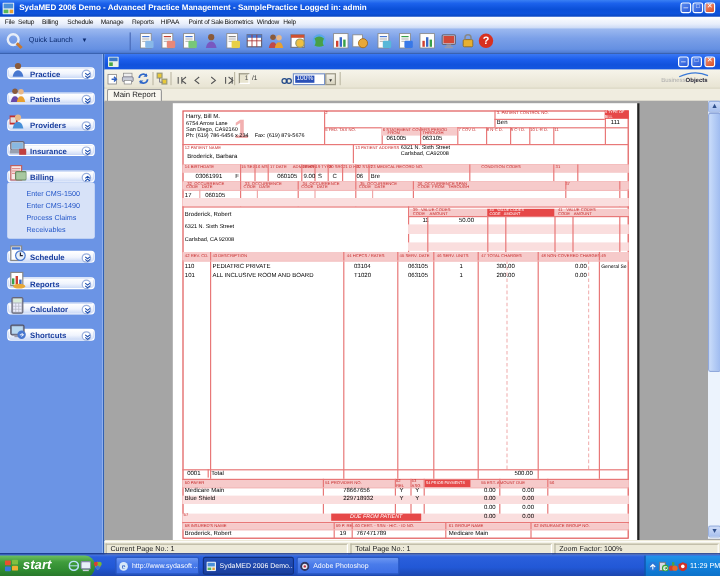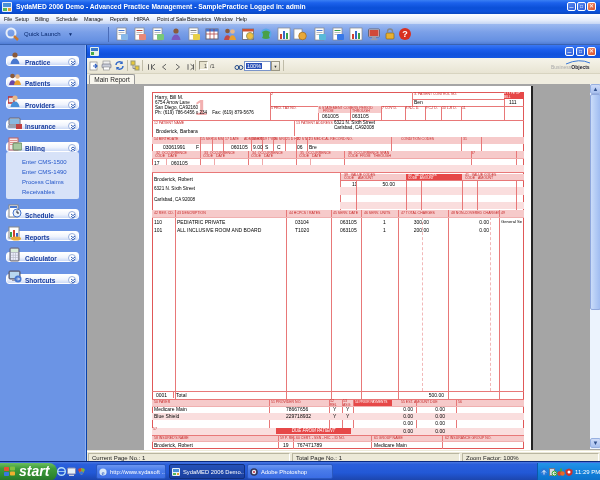--- a/index.html
+++ b/index.html
@@ -34,21 +34,21 @@
 #statusbar{left:0;top:406px;width:514px;height:11px;background:#ece9d8;border-top:1px solid #fff;font-size:6px;color:#222}
 .spanel{top:1px;height:9px;border:1px solid;border-color:#b8b5a0 #fff #fff #b8b5a0;padding-left:3px;line-height:8px}
 
 #page{left:57px;top:2px;width:389px;height:364px;background:#fff;border-right:2px solid #222;}
 
 #vscroll{left:503px;top:0;width:11px;height:365px;background:#ecf3fd}
 .sbtn{left:0;width:11px;height:10px;background:linear-gradient(180deg,#cfdcf8,#a8c0ee);border:1px solid #98b0e0;border-radius:2px;color:#30508c;font-size:6px;text-align:center;line-height:9px}
 #thumb{left:0;top:10px;width:11px;height:216px;background:linear-gradient(90deg,#cadcf9,#b4ccf5 50%,#a0bcf0);border:1px solid #90a8dc;border-radius:2px}
 
 #task{left:0;top:461px;width:600px;height:19px;background:linear-gradient(180deg,#4d79e0 0%,#2a5fdc 12%,#2258d6 60%,#1c46ae 100%);border-top:1px solid #0a2a80}
-#start{left:0;top:1px;width:57px;height:18px;background:linear-gradient(180deg,#6cbf5e 0%,#3f9c3c 30%,#2f8a30 70%,#27742a 100%);border-radius:0 8px 8px 0;color:#fff;font-weight:bold;font-style:italic;font-size:14px;line-height:17px;padding-left:19px}
+#start{left:0;top:1px;width:79px;height:18px;background:linear-gradient(180deg,#6cbf5e 0%,#3f9c3c 30%,#2f8a30 70%,#27742a 100%);border-radius:0 8px 8px 0;color:#fff;font-weight:bold;font-style:italic;font-size:11px;line-height:17px;padding-left:19px}
 .tkb{top:2px;height:15px;background:linear-gradient(180deg,#6b96f2 0%,#4a7cea 40%,#3b6de4 100%);border-radius:2px;border:1px solid #2a58c0;color:#fff;font-size:5.8px;line-height:14px;padding-left:13px;white-space:nowrap;overflow:hidden}
 #tray{left:537px;top:1px;width:63px;height:18px;background:linear-gradient(180deg,#2493e8 0%,#1181dc 50%,#0c70c8 100%);border-left:1px solid #0a5aa8;color:#fff;font-size:6.5px}
 
 .rl{font-size:3.5px;color:#c62828;white-space:nowrap;line-height:1.1;overflow:visible}
 .wl{font-size:3.2px;color:#fff;white-space:nowrap;line-height:1.1}
 .wl2{font-size:4.5px;color:#fff;white-space:nowrap}
 .bv{font-size:5px;color:#000;white-space:nowrap;line-height:1}
 .bv2{font-size:4.6px;color:#000;white-space:nowrap;line-height:1}
 .pk{background:#f6caca}
 .pk3{background:#fadede}

